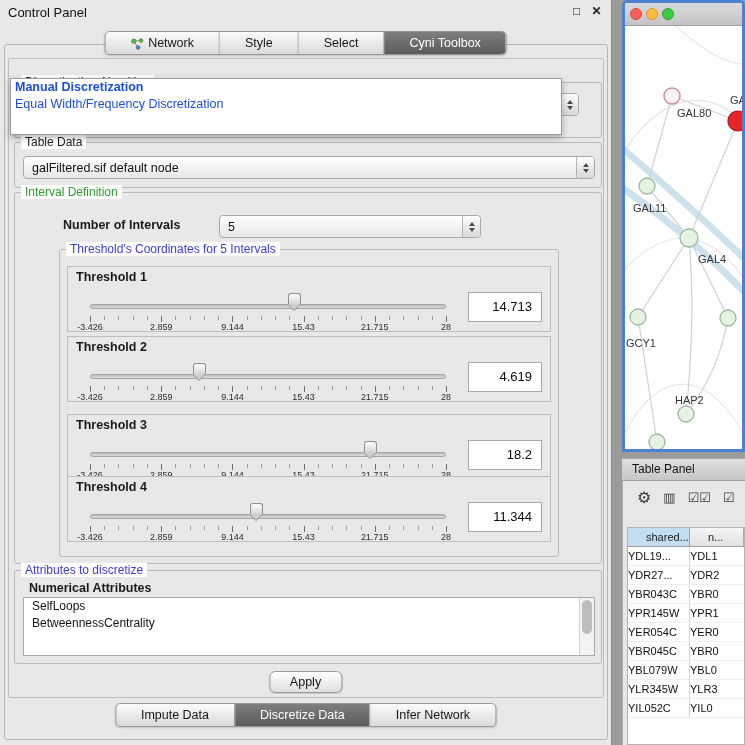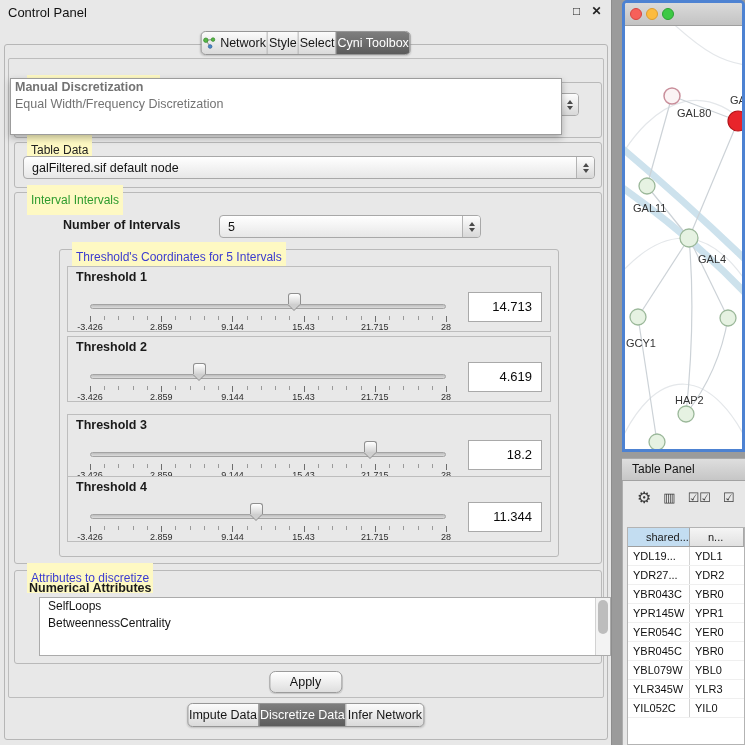--- a/index.html
+++ b/index.html
@@ -14,27 +14,27 @@
   .win-btn{font-size:12px;color:#222;width:13px;text-align:center}
   .win-btn.bold{font-weight:bold}
 
   .content-frame{position:absolute;left:4px;top:44px;width:604px;height:696px;border:1px solid #b6b6b6;border-radius:3px;background:#e8e8e8}
   .inner-frame{position:absolute;left:8px;top:58px;width:596px;height:640px;border:1px solid #bdbdbd;border-radius:2px}
 
   
   .seg-tabs{position:absolute;left:50%;transform:translateX(-50%);display:flex;border:1px solid #969696;border-radius:5px;overflow:hidden;background:linear-gradient(#fbfbfb,#dadada);box-shadow:0 1px 2px rgba(0,0,0,.18);z-index:6;white-space:nowrap}
   .top-tabs{top:31px}
   .bottom-tabs{top:703px}
-  .tab{display:flex;align-items:center;gap:5px;padding:4px 1px;font-size:12.5px;color:#161616;border-left:1px solid #b3b3b3}
+  .tab{display:flex;align-items:flex-end;gap:5px;padding:4px 25px;font-size:12.5px;color:#161616;border-left:1px solid #b3b3b3}
   .tab:first-child{border-left:none}
   .tab.selected{background:linear-gradient(#7e7e7e,#5c5c5c);color:#fff;border-left-color:#686868}
 
   
   .group{position:absolute;border:1px solid #b9b9b9;border-radius:3px}
-  .group-label{position:absolute;top:-8px;left:12px;background:#fef9c3;padding:8px 4px;font-size:12px;color:#222;white-space:nowrap}
+  .group-label{position:absolute;top:-8px;left:6px;background:#ffffff;padding:0 4px;font-size:12px;color:#222;white-space:nowrap}
   .group-label.green{color:#2e9b2e}
   .group-label.blue{color:#3b3bd0}
 
   .disc-group{left:14px;top:82px;width:588px;height:56px}
   .td-group{left:14px;top:142px;width:588px;height:46px}
   .int-group{left:14px;top:192px;width:588px;height:372px}
   .thr-group{left:44px;top:56px;width:500px;height:308px}
   .attr-group{left:14px;top:570px;width:588px;height:94px}
 
   
@@ -43,38 +43,38 @@
   .tri-up{width:0;height:0;border-left:3.5px solid transparent;border-right:3.5px solid transparent;border-bottom:4px solid #4a4a4a}
   .tri-down{width:0;height:0;border-left:3.5px solid transparent;border-right:3.5px solid transparent;border-top:4px solid #4a4a4a}
   .algo-combo{left:8px;top:10px;width:556px;height:23px}
   .td-combo{left:8px;top:13px;width:572px;height:23px}
   .ni-combo{left:204px;top:22px;width:262px;height:23px}
   .ni-label{position:absolute;left:48px;top:25px;font-size:12.5px;font-weight:bold}
 
   
   .dropdown{position:absolute;left:10px;top:78px;width:552px;height:57px;background:#fff;border:1px solid #9c9c9c;box-shadow:0 3px 7px rgba(0,0,0,.28);z-index:20}
   .dd-placeholder{text-align:center;color:#b4b4b4;font-size:12px;padding-top:4px;height:17px}
-  .dd-item{font-size:12.5px;color:#737373;padding:1px 4px;line-height:15px}
+  .dd-item{font-size:12.5px;color:#1d4ed8;padding:1px 4px;line-height:15px}
   .dd-item.bold{font-weight:bold}
 
   
   .thr-panel{position:absolute;left:7px;width:484px;height:66px;border:1px solid #bdbdbd;background:#e8e8e8}
   .p0{top:16px}.p1{top:86px}.p2{top:164px}.p3{top:226px}
   .thr-label{position:absolute;left:8px;top:3px;font-size:12.5px;font-weight:bold}
   .track{position:absolute;left:22px;top:37px;width:356px;height:5px;background:linear-gradient(#bdbdbd,#dcdcdc);border:1px solid #a3a3a3;border-radius:3px}
   .thumb{position:absolute;top:26px;width:13px;height:11px;background:linear-gradient(#ffffff,#d4d4d4);border:1px solid #8f8f8f;border-bottom:none;border-radius:3px 3px 0 0;z-index:2}
   .thumb::after{content:"";position:absolute;left:-1px;top:10px;width:0;height:0;border-left:6.5px solid transparent;border-right:6.5px solid transparent;border-top:6px solid #cfcfcf;filter:drop-shadow(0 1px 0 #8f8f8f)}
   .minorticks{position:absolute;left:22px;top:49px;width:357px;height:4px;background:repeating-linear-gradient(to right,#9a9a9a 0 1px,transparent 1px 14.24px)}
   .tickmark{position:absolute;top:49px;width:1px;height:6px;background:#6e6e6e}
   .ticklabel{position:absolute;top:55px;transform:translateX(-50%);font-size:9px;color:#2c2c2c;white-space:nowrap}
   .value-box{position:absolute;right:8px;top:25px;width:74px;height:30px;background:#fff;border:1px solid #a9a9a9;font-size:13px;color:#0a0a0a;text-align:right;line-height:28px;padding-right:9px}
 
   
   .na-label{position:absolute;left:14px;top:10px;font-size:12.5px;font-weight:bold}
-  .listbox{position:absolute;left:24px;top:26px;width:572px;height:59px;background:#fff;border:1px solid #ababab;overflow:hidden}
+  .listbox{position:absolute;left:8px;top:26px;width:572px;height:59px;background:#fff;border:1px solid #ababab;overflow:hidden}
   .list-item{font-size:12px;line-height:17px;padding-left:8px;color:#141414;white-space:nowrap}
   .sb{position:absolute;right:0;top:0;width:15px;height:100%;background:#f3f3f3;border-left:1px solid #d2d2d2}
   .sb-thumb{position:absolute;left:2px;top:2px;width:10px;height:34px;background:#bdbdbd;border-radius:5px}
 
   .apply-btn{position:absolute;left:50%;transform:translateX(-50%);top:671px;padding:3px 20px;font-size:12.5px;font-family:"Liberation Sans",sans-serif;color:#111;background:linear-gradient(#ffffff,#dedede);border:1px solid #9c9c9c;border-radius:6px;box-shadow:0 1px 1px rgba(0,0,0,.15)}
 
   
   .network-window{position:absolute;left:622px;top:0;width:123px;height:452px;border:3px solid #4d82d2;border-radius:5px 5px 0 0;background:#fff;overflow:hidden}
   .nw-titlebar{height:23px;background:linear-gradient(#dadada,#c3c3c3);border-bottom:1px solid #9f9f9f;display:flex;align-items:center;gap:4px;padding-left:5px}
   .light{width:12px;height:12px;border-radius:50%}
@@ -90,21 +90,21 @@
   .browser-toolbar{position:absolute;left:0;top:8px;width:100%;display:flex;gap:12px;padding-left:14px;color:#3b3b3b;align-items:center}
   .tool{font-size:13px;line-height:18px;white-space:nowrap}
   .tool.gear{font-size:16px}
 
   .attr-table{position:absolute;left:4px;top:46px;width:118px;height:218px;background:#fff;border:1px solid #b3b3b3;overflow:hidden;font-size:11px}
   .thead{display:flex;height:19px}
   .th{line-height:18px;padding-left:18px;border-right:1px solid #a8a8a8;border-bottom:1px solid #9f9f9f;overflow:hidden;white-space:nowrap}
   .th0{width:62px;background:#c3ddf1}
   .th1{flex:1;background:linear-gradient(#f5f5f5,#e1e1e1)}
   .tr{display:flex;height:19px;border-bottom:1px solid #efefef}
-  .td{line-height:18px;padding-left:5px;overflow:hidden;white-space:nowrap;color:#101010}
+  .td{line-height:18px;overflow:hidden;white-space:nowrap;color:#101010}
   .td0{width:62px;border-right:1px solid #d4d4d4}
   .td1{flex:1}
 </style>
 </head>
 <body>
 
 <div class="left-window">
 
   <div class="titlebar">
     <span class="title">Control Panel</span>
@@ -159,21 +159,21 @@
     <div class="combo td-combo">
       <span class="combo-text">galFiltered.sif default node</span>
       <span class="stepper">
           <span class="tri-up"></span>
           <span class="tri-down"></span>
         </span>
     </div>
   </div>
 
   <div class="group int-group">
-    <span class="group-label green">Interval Intervals</span>
+    <span class="group-label green">Interval Definition</span>
     <span class="ni-label">Number of Intervals</span>
     <div class="combo ni-combo">
       <span class="combo-text">5</span>
       <span class="stepper">
           <span class="tri-up"></span>
           <span class="tri-down"></span>
         </span>
     </div>
 
     <div class="group thr-group">

